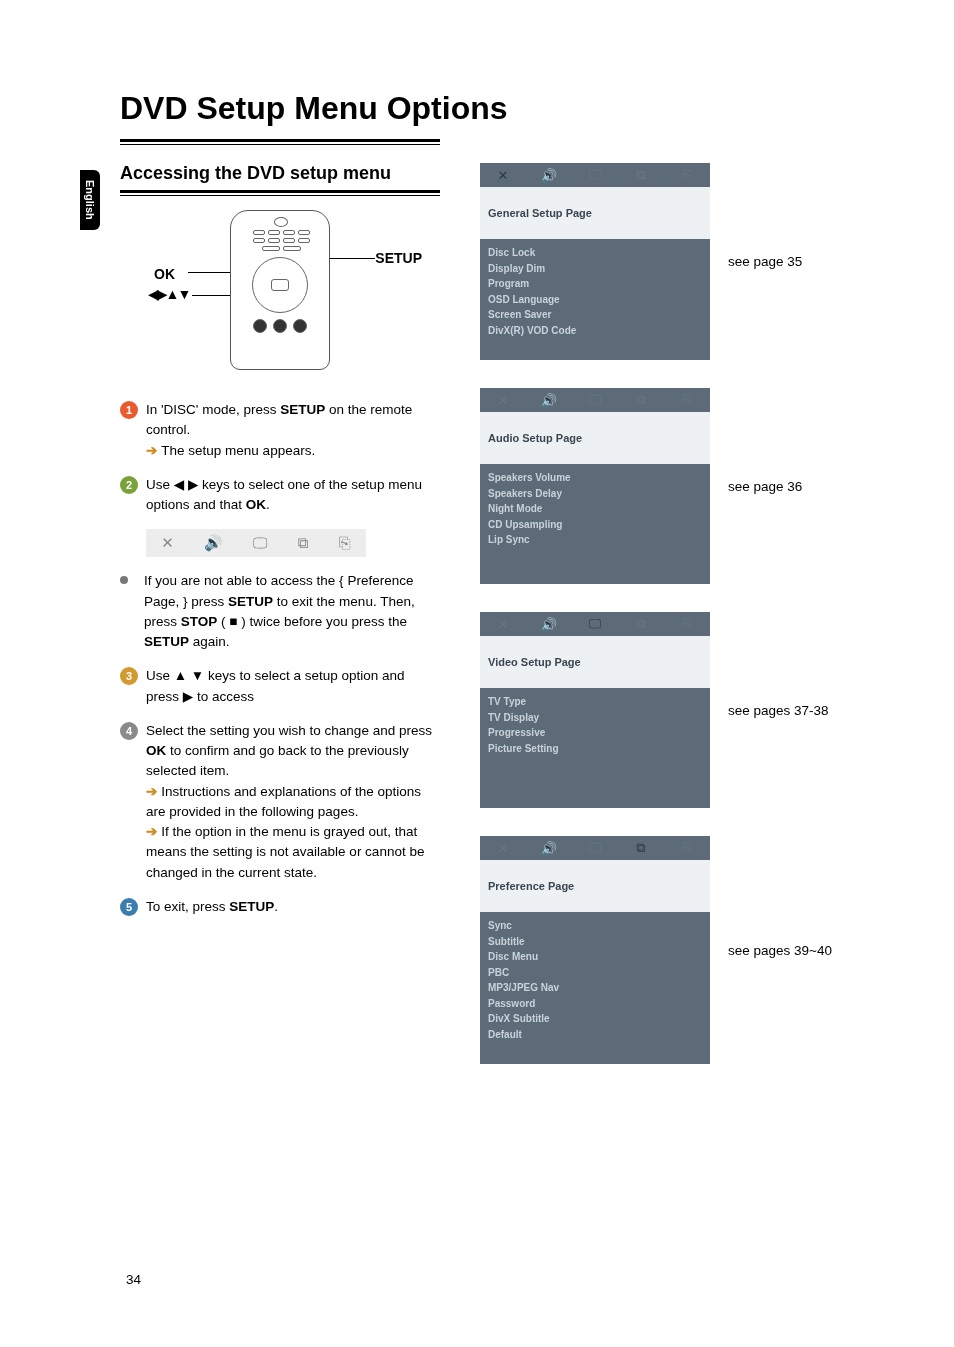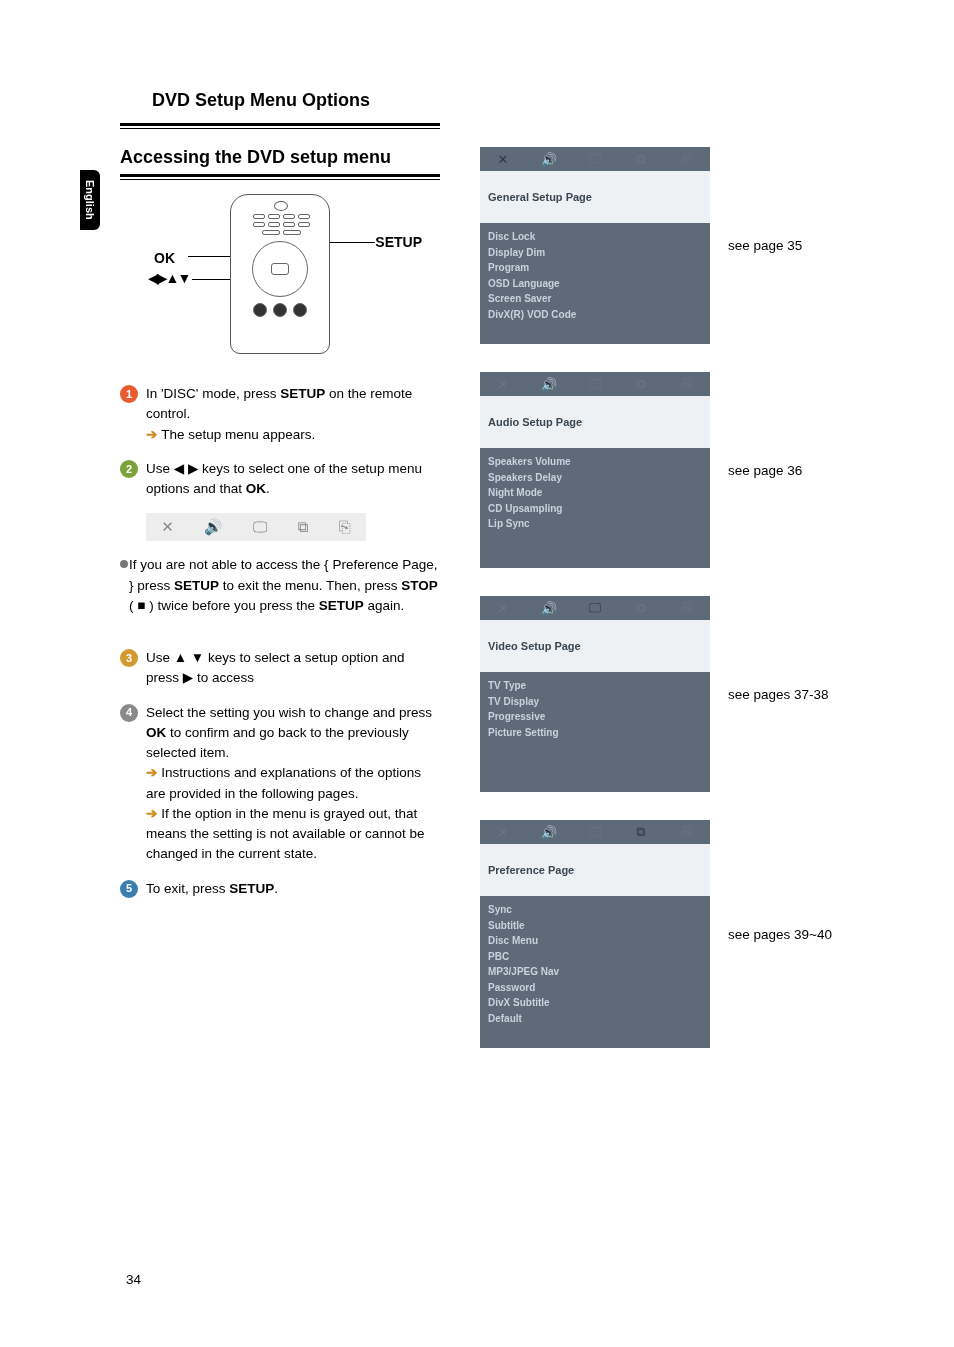--- a/index.html
+++ b/index.html
@@ -19,23 +19,23 @@
     background: #000;
     color: #fff;
     writing-mode: vertical-rl;
     text-orientation: mixed;
     font-size: 11px;
     font-weight: bold;
     padding: 10px 4px;
     border-radius: 0 6px 6px 0;
   }
   .page-title {
-    font-size: 18px;
-    font-weight: bold;
-    margin-left: 92px;
+    font-size: 32px;
+    font-weight: bold;
+    margin-left: 60px;
     margin-bottom: 12px;
   }
   .title-rule {
     margin-left: 60px;
     width: 320px;
     border-top: 3px solid #000;
     border-bottom: 1px solid #000;
     height: 6px;
     margin-bottom: 18px;
   }
@@ -113,21 +113,21 @@
     margin-top: 1px;
   }
   .n1 { background:#e95b2f; }
   .n2 { background:#7aa23a; }
   .n3 { background:#d39a2f; }
   .n4 { background:#8a8a8a; }
   .n5 { background:#3c7db0; }
   .step-body { flex:1; }
   .arrow-line { color:#d08a1f; font-weight:bold; margin-right:4px; }
   .bullet {
-    display: flex; gap: 1px; font-size: 13.5px; line-height: 1.5; margin-bottom: 32px;
+    display: flex; gap: 16px; font-size: 13.5px; line-height: 1.5; margin-bottom: 14px;
   }
   .bullet .dot { flex:none; width:8px; height:8px; border-radius:50%; background:#777; margin-top:5px; }
   .icon-row {
     width: 220px; height: 28px; background:#ededed; 
     display:flex; align-items:center; justify-content:space-around;
     margin: 6px 0 14px 26px;
   }
   
   
   .screen-block { display:flex; gap:18px; align-items:center; }

